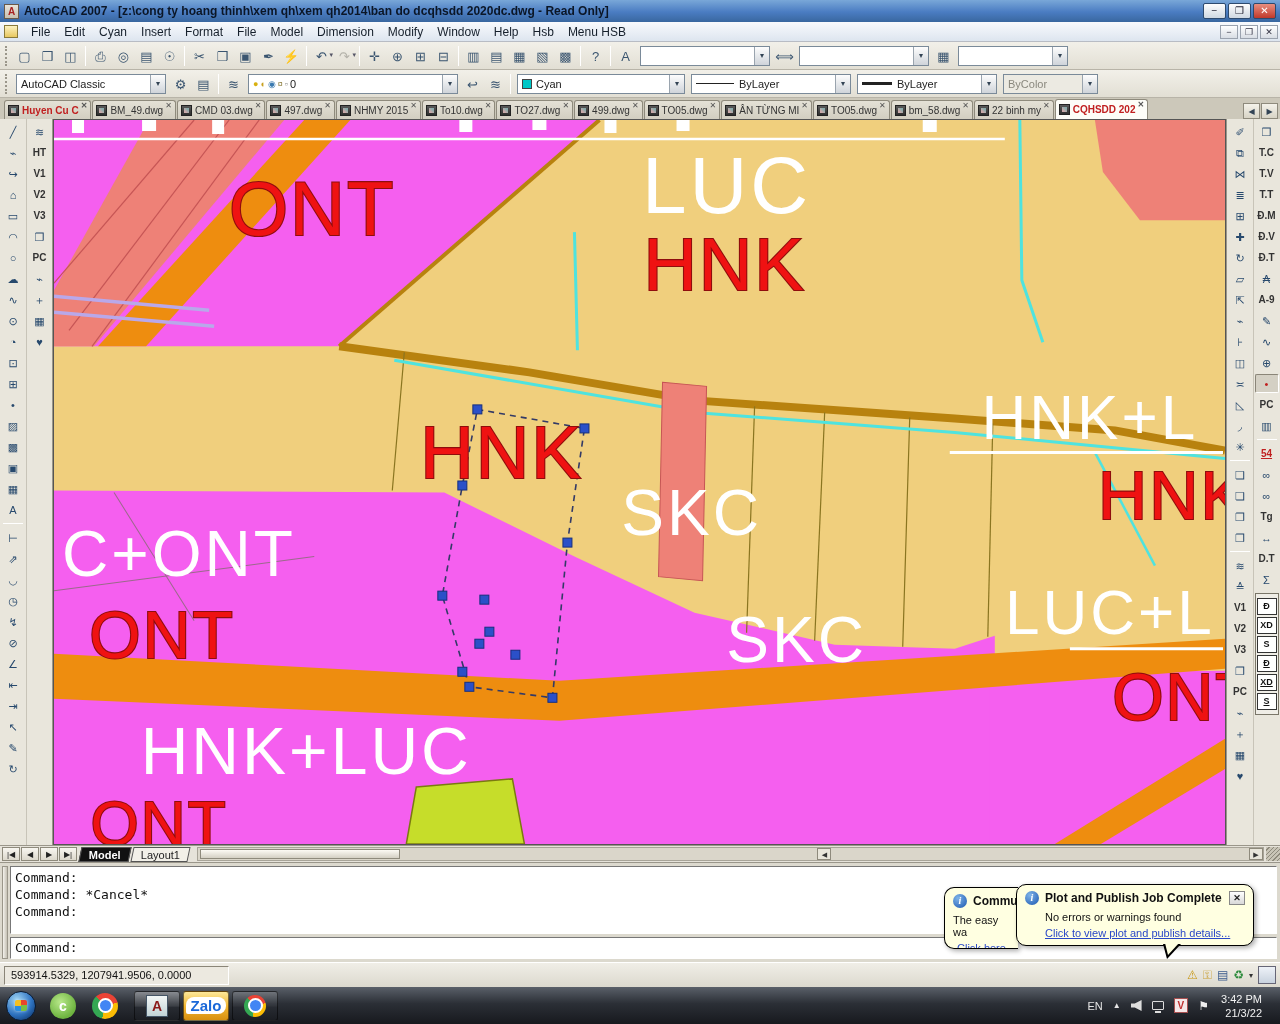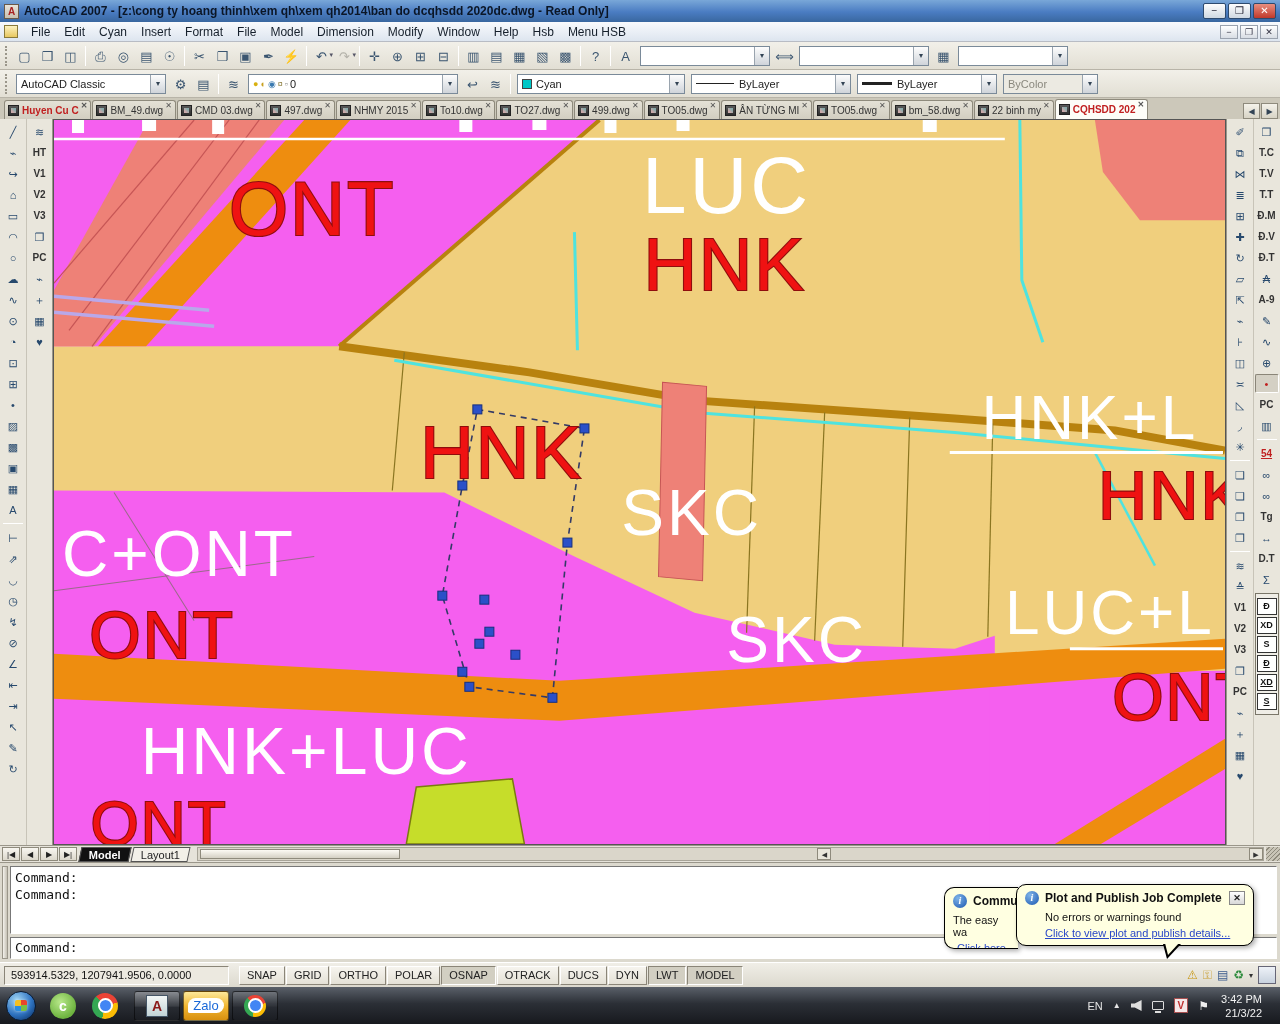--- a/index.html
+++ b/index.html
@@ -102,21 +102,21 @@
 .taskbar { height:37px; background:linear-gradient(#5a6069,#2b2f36 45%,#17191e); display:flex; align-items:center; flex:0 0 auto; padding:0 6px; }
 .orb { width:30px; height:30px; border-radius:50%; background:radial-gradient(circle at 35% 28%, #9ed4f4, #2e72c0 55%, #0a2f60 95%); border:1px solid #0a1a30; margin-right:14px; display:flex; align-items:center; justify-content:center; }
 .orbflag { width:12px; height:11px; border-radius:2px; background:conic-gradient(#e8452c 0 25%, #77c043 0 50%, #2a8de0 0 75%, #f5c021 0); box-shadow:0 0 3px #fff8; }
 .qicon { width:26px; height:26px; border-radius:50%; margin-right:16px; display:flex; align-items:center; justify-content:center; font-weight:bold; color:#fff; }
 .coccoc { background:radial-gradient(circle at 40% 35%, #b8e88a, #6db33f 70%); font-size:14px; }
 .chromeball { background:conic-gradient(from -45deg, #ea4335 0 33%, #fbbc05 0 66%, #34a853 0); position:relative; }
 .chromeball::after { content:""; position:absolute; width:11px; height:11px; border-radius:50%; background:#4285f4; border:2px solid #fff; }
 .appbtn { width:46px; height:30px; border-radius:3px; border:1px solid #0008; background:linear-gradient(#ffffff33,#ffffff0a 50%,#0000 55%); margin-right:3px; display:flex; align-items:center; justify-content:center; }
 .appbtn.lit { background:linear-gradient(#fde89a,#f2b733 50%,#d89010); }
 .acadicon { width:22px; height:22px; background:linear-gradient(#f2f6f6,#c2d4d6); border:1px solid #456; color:#8b1a1a; font-weight:bold; font-size:14px; text-align:center; line-height:20px; }
-.zalobubble { background:#fff; border-radius:8px 8px 8px 2px; padding:0 5px; color:#1a68d8; font-size:13px; font-weight:normal; }
+.zalobubble { background:#fff; border-radius:8px 8px 8px 2px; padding:0 5px; color:#1a68d8; font-size:15px; font-weight:bold; }
 .tbtray { margin-left:auto; display:flex; align-items:center; color:#e6e6e6; }
 .tbtray .en { font-size:11px; margin-right:10px; }
 .tbtray .up { font-size:8px; margin-right:10px; }
 .speaker { width:11px; height:11px; background:#ddd; clip-path:polygon(0 32%,38% 32%,100% 0,100% 100%,38% 68%,0 68%); margin-right:10px; }
 .netic { width:12px; height:9px; border:1.5px solid #ddd; border-radius:1px; margin-right:10px; position:relative; }
 .netic::after { content:""; position:absolute; left:2px; right:2px; bottom:-4px; height:2px; background:#ddd; }
 .vbox { background:#f6e8e8; color:#c03030; border:1px solid #a85050; font-size:10px; font-weight:bold; padding:0 3px; line-height:13px; margin-right:10px; }
 .flagic { font-size:12px; color:#eee; margin-right:12px; }
 .clock { text-align:right; font-size:11px; line-height:14px; color:#f2f2f2; margin-right:12px; }
 
@@ -521,39 +521,28 @@
       <span class="arr">◀</span>
       <span class="arr">▶</span>
     </div>
     <div class="cornergrip"></div>
   </div>
 
   <div class="cmdpanel">
     <div class="cmdsplit"></div>
     <div class="cmdhist">
       <div>Command:</div>
+      <div>Command: *Cancel*</div>
       <div>Command:</div>
     </div>
     <div class="cmdinput">Command:</div>
   </div>
 
   <div class="statusbar">
     <div class="coords">593914.5329, 1207941.9506, 0.0000</div>
-    <div class="toggles" id="toggles">
-        <span class="toggle">SNAP</span>
-        <span class="toggle">GRID</span>
-        <span class="toggle">ORTHO</span>
-        <span class="toggle">POLAR</span>
-        <span class="toggle on">OSNAP</span>
-        <span class="toggle">OTRACK</span>
-        <span class="toggle">DUCS</span>
-        <span class="toggle">DYN</span>
-        <span class="toggle on">LWT</span>
-        <span class="toggle on">MODEL</span>
-      </div>
     <div class="tray">
       <span class="warn">⚠</span>
       <span class="gold">⚿</span>
       <span class="blue">▤</span>
       <span class="green">♻</span>
       <span class="tdd">▾</span>
       <span class="cleanbtn"></span>
     </div>
   </div>
 

